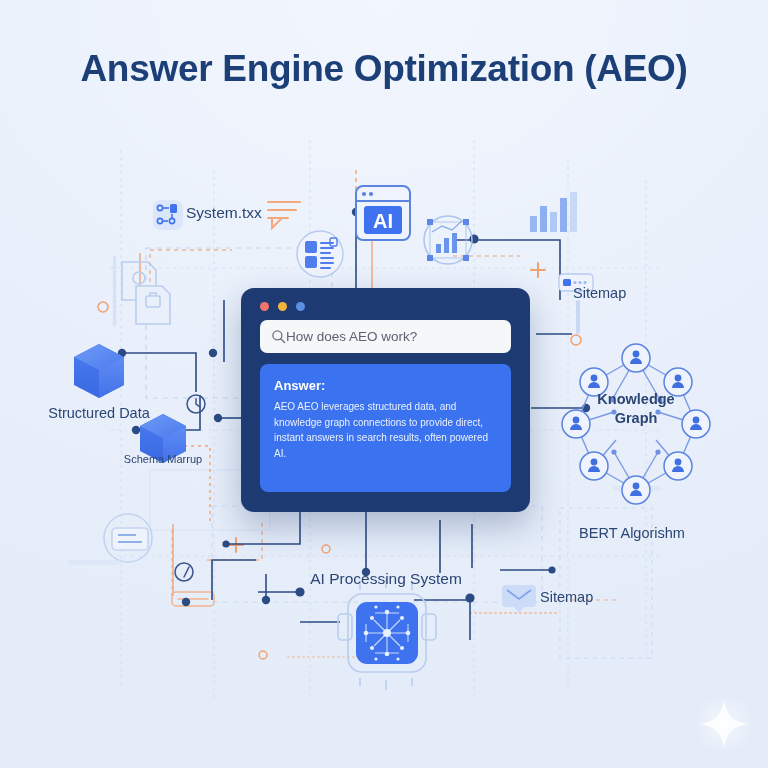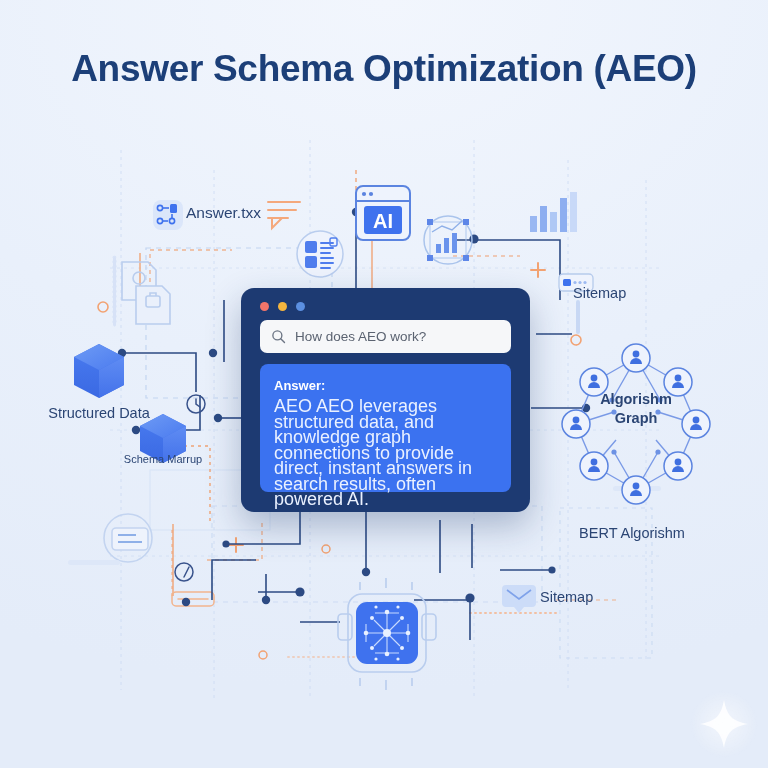--- a/index.html
+++ b/index.html
@@ -30,31 +30,31 @@
   }
   .dots{position:absolute;left:19px;top:14px;display:flex;gap:9px;}
   .dot{width:9px;height:9px;border-radius:50%;}
   .d-red{background:#f2756a;}
   .d-yellow{background:#f4b53f;}
   .d-blue{background:#5b8fe0;}
 
   .searchbar{
     position:absolute;left:19px;top:32px;width:251px;height:33px;
     background:#f6f7f9;border-radius:7px;display:flex;align-items:center;
-    box-sizing:border-box;padding-left:11px;gap:9px;
+    box-sizing:border-box;padding-left:11px;
   }
   .search-q{font-size:13.5px;color:#5b6371;white-space:nowrap;}
 
   .answer{
     position:absolute;left:19px;top:76px;width:251px;height:128px;
     background:#3b72f0;border-radius:8px;box-sizing:border-box;
     padding:14px 12px 0 14px;
   }
   .answer-h{font-size:13px;font-weight:bold;color:#ffffff;margin-bottom:6px;}
-  .answer-b{font-size:18px;line-height:15.5px;color:#eaf1ff;}
+  .answer-b{font-size:10px;line-height:15.5px;color:#eaf1ff;}
 
   
   .lbl{position:absolute;color:#2b4574;text-align:center;line-height:1.28;}
   .lbl-b{font-weight:bold;}
 </style>
 </head>
 <body>
 
 <div id="stage">
 
@@ -375,21 +375,21 @@
       <path d="M506 585 h26 a4 4 0 0 1 4 4 v14 a4 4 0 0 1 -4 4 h-8 l-5 6 l-5 -6 h-8 a4 4 0 0 1 -4 -4 v-14 a4 4 0 0 1 4 -4 z" fill="#ccdcf8"></path>
       <path d="M507 590 L519 599 L531 590" fill="none" stroke="#7fa2ea" stroke-width="1.6"></path>
     </g>
 
     <g>
       <circle cx="724" cy="724" r="34" fill="url(#sparkG)" opacity=".55"></circle>
       <path d="M724 700 C727 716 732 721 748 724 C732 727 727 732 724 748 C721 732 716 727 700 724 C716 721 721 716 724 700 Z" fill="#ffffff" opacity=".85"></path>
     </g>
   </svg>
 
-  <div class="title">Answer Schema Optimization (AEO)</div>
+  <div class="title">Answer Engine Optimization (AEO)</div>
 
   <div class="window">
     <div class="dots">
       <span class="dot d-red"></span>
       <span class="dot d-yellow"></span>
       <span class="dot d-blue"></span>
     </div>
 
     <div class="searchbar">
       <svg width="15" height="15" viewBox="0 0 20 20">
@@ -398,28 +398,29 @@
       </svg>
       <span class="search-q">How does AEO work?</span>
     </div>
 
     <div class="answer">
       <div class="answer-h">Answer:</div>
       <div class="answer-b">AEO AEO leverages structured data, and knowledge graph connections to provide direct, instant answers in search results, often powered AI.</div>
     </div>
   </div>
 
-  <div class="lbl" style="left:186px;top:203px;width:110px;text-align:left;font-size:15.5px;">Answer.txx</div>
+  <div class="lbl" style="left:186px;top:203px;width:110px;text-align:left;font-size:15.5px;">System.txx</div>
 
   <div class="lbl" style="left:39px;top:404px;width:120px;font-size:14.5px;">Structured Data</div>
 
   <div class="lbl" style="left:103px;top:452px;width:120px;font-size:11px;">Schema Marrup</div>
 
   <div class="lbl" style="left:573px;top:284px;width:120px;text-align:left;font-size:14.5px;">Sitemap</div>
 
-  <div class="lbl lbl-b" style="left:577px;top:390px;width:118px;font-size:14.5px;">Algorishm Graph</div>
+  <div class="lbl lbl-b" style="left:577px;top:390px;width:118px;font-size:14.5px;">Knowledge Graph</div>
 
   <div class="lbl" style="left:573px;top:510px;width:118px;font-size:14.5px;margin-top:14px;">BERT Algorishm</div>
 
+  <div class="lbl" style="left:278px;top:569px;width:216px;font-size:15.5px;">AI Processing System</div>
 
   <div class="lbl" style="left:540px;top:588px;width:96px;text-align:left;font-size:14.5px;">Sitemap</div>
 
 </div>
 
 </body></html>

